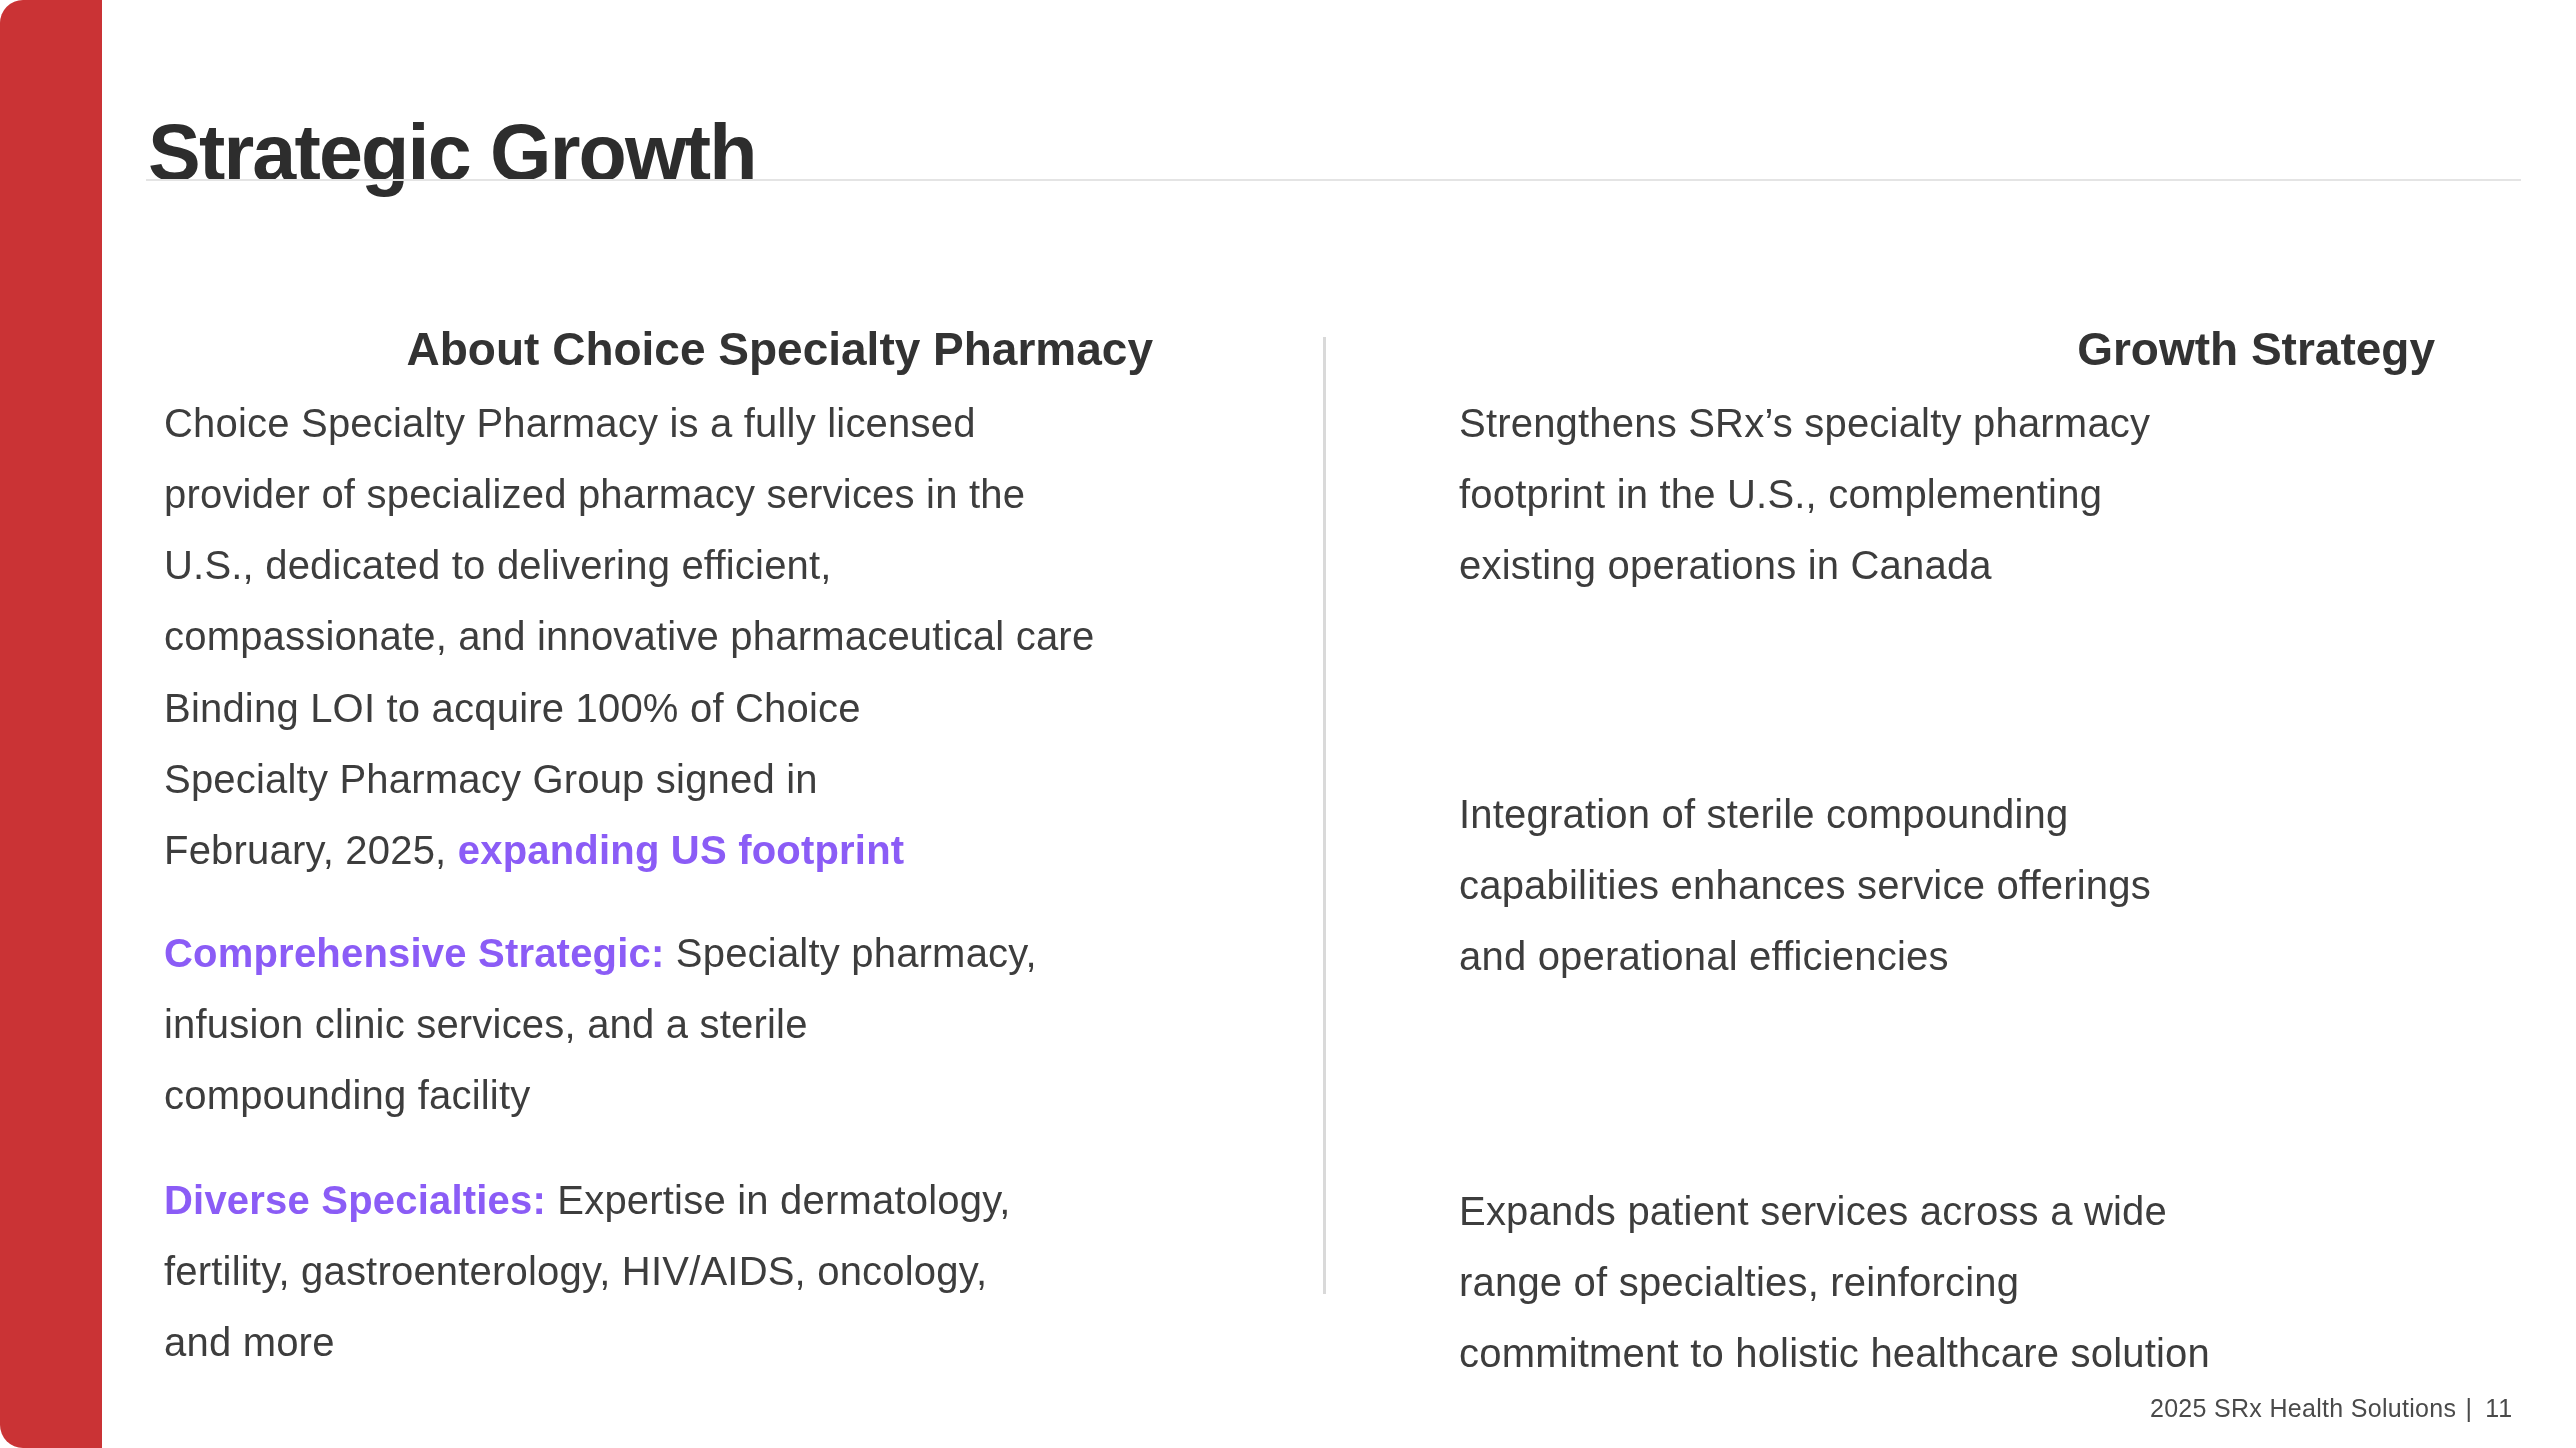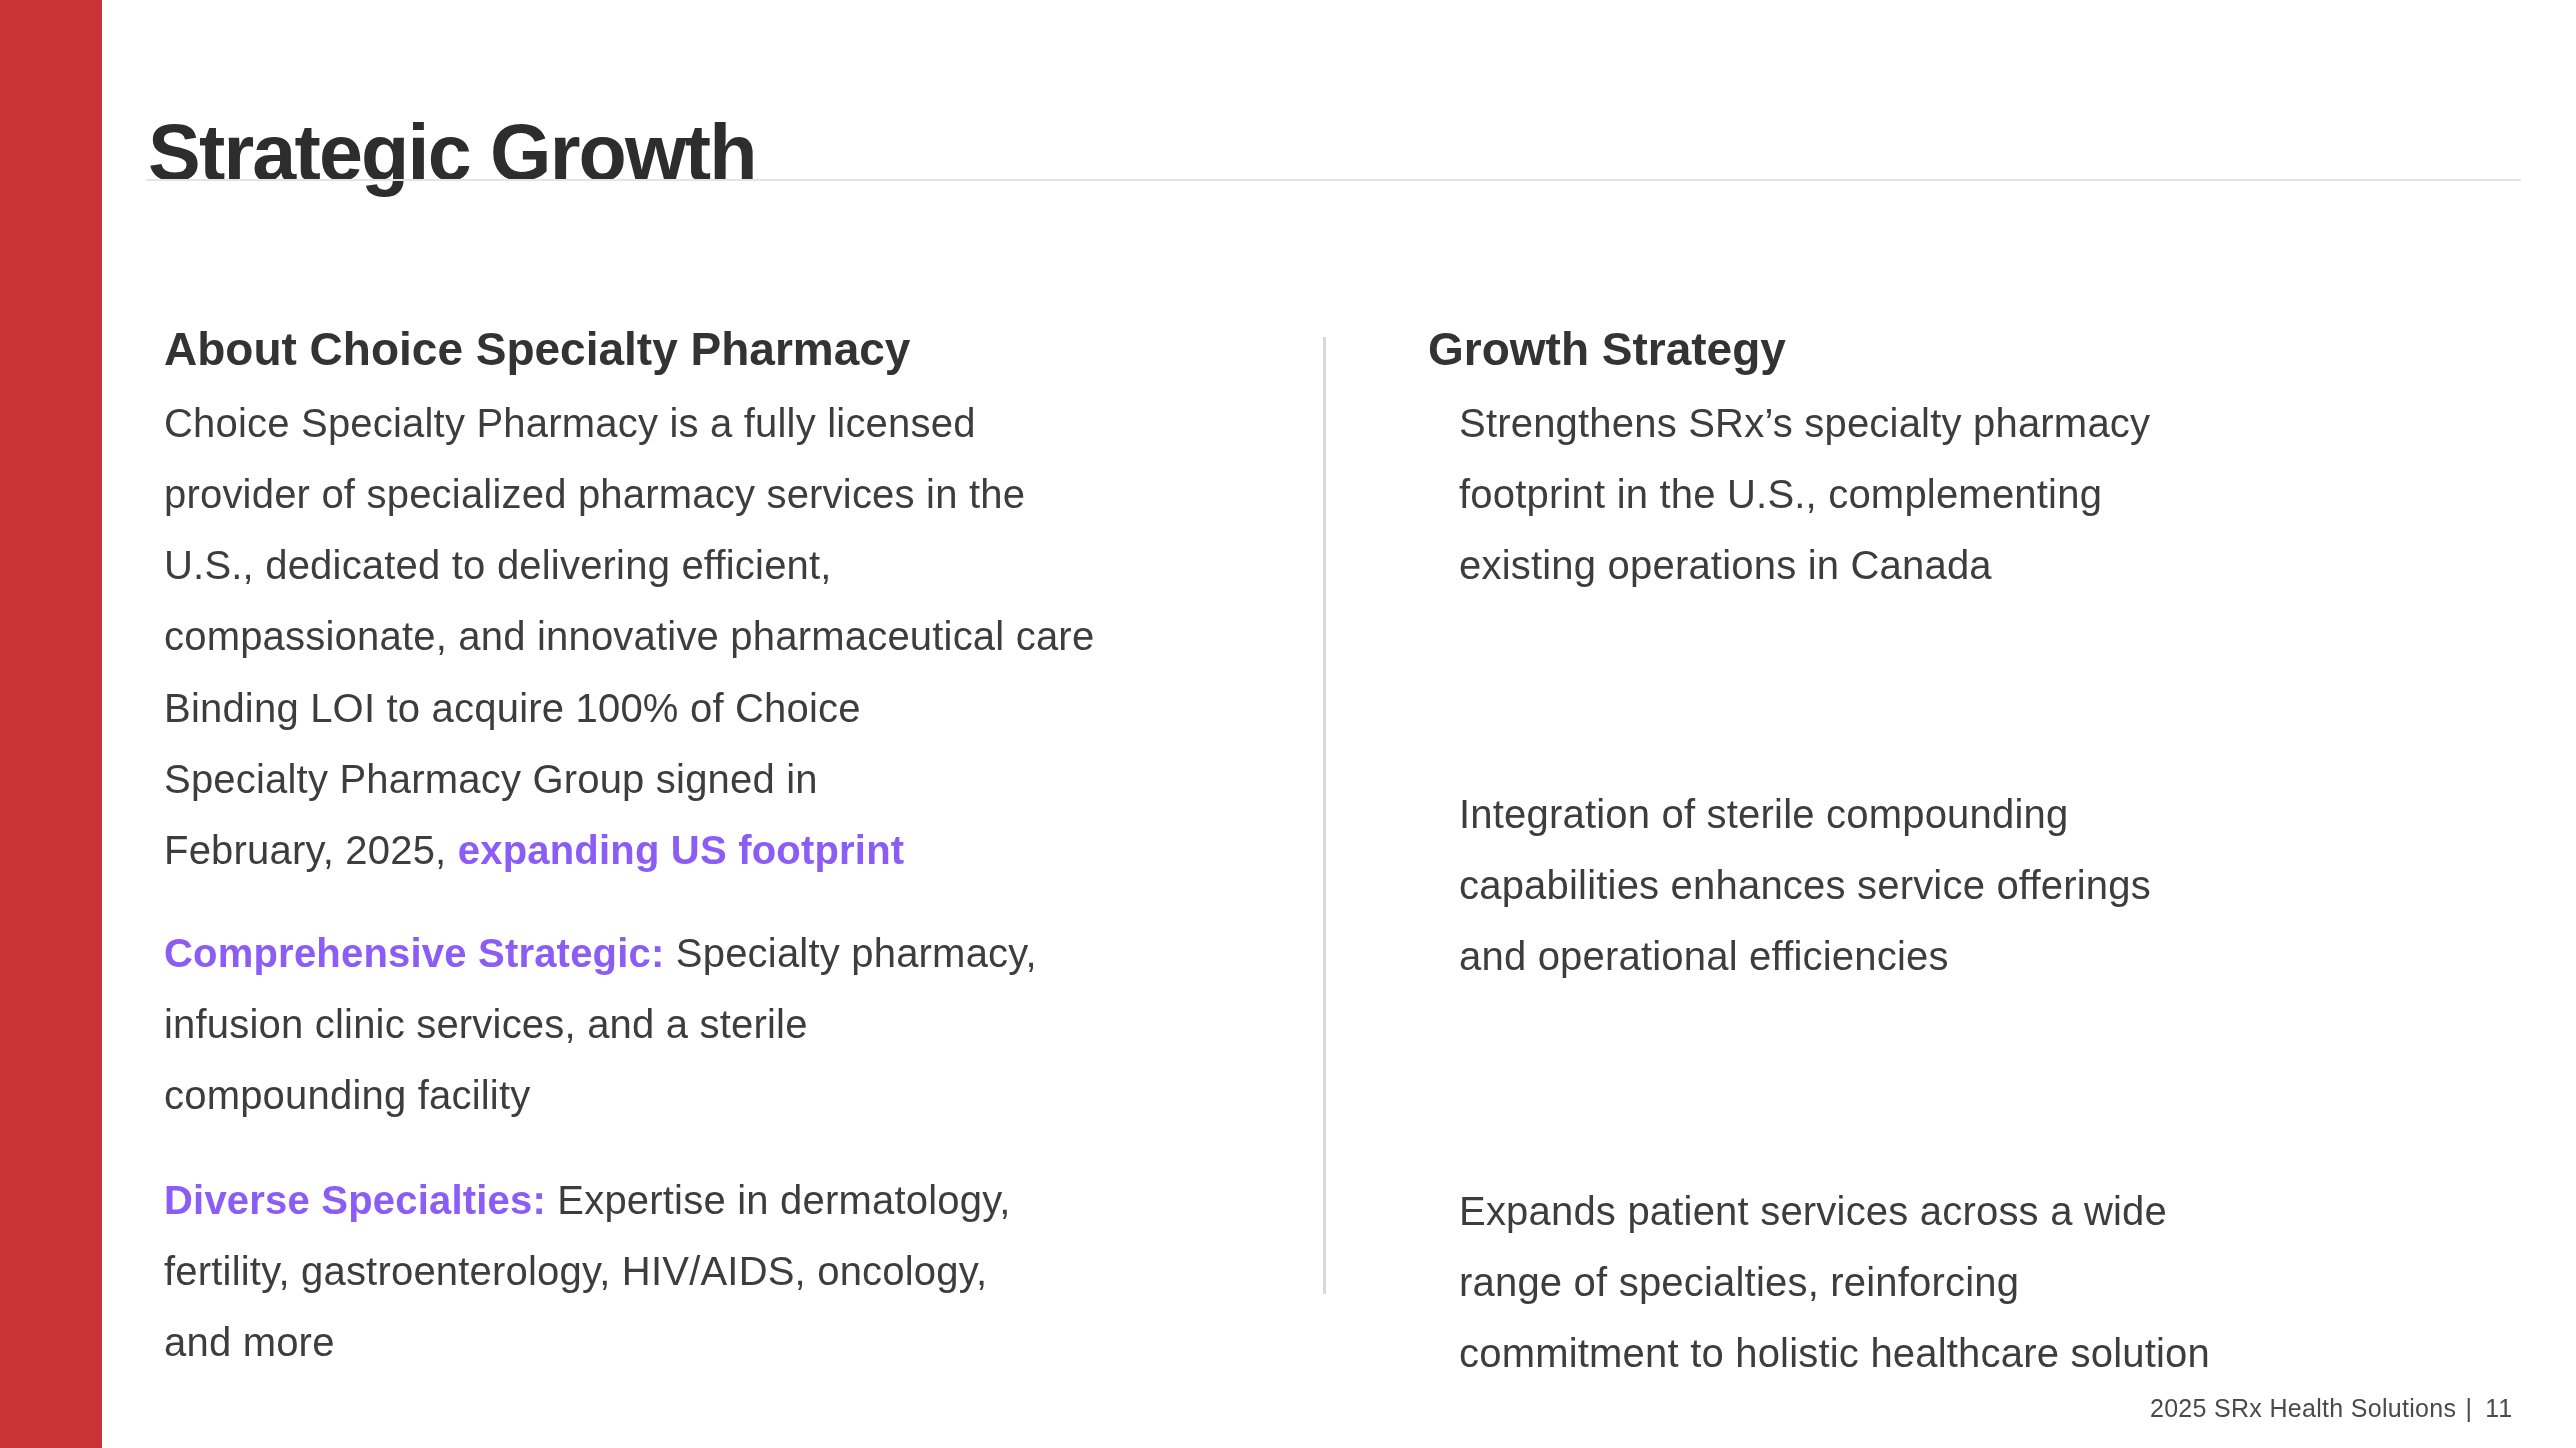--- a/index.html
+++ b/index.html
@@ -3,20 +3,21 @@
 <meta charset="utf-8">
 <style>
   html, body { margin: 0; padding: 0; background: #ffffff; }
   .slide {
     position: relative;
     width: 2576px;
     height: 1448px;
     background: #ffffff;
     font-family: "Liberation Sans", sans-serif;
     overflow: hidden;
+    border-radius: 23px;
   }
   .accent-bar {
     position: absolute;
     left: 0; top: 0;
     width: 102px; height: 1448px;
     background: #CA3335;
   }
   .slide-title {
     position: absolute;
     left: 148px; top: 57px;
@@ -38,21 +39,21 @@
     left: 1323px; top: 337px;
     width: 2.8px; height: 957px;
     background: #d9d9d9;
   }
   .col-heading {
     position: absolute;
     top: 274px;
     font-size: 46px;
     font-weight: 700;
     color: #333333;
-    text-align: left;
+    text-align: right;
     line-height: 1.2;
     white-space: nowrap;
     margin-top: 48px;
   }
   .col-heading.left  { left: 164px;  width: 989px; }
   .col-heading.right { left: 1428px; width: 1007px; }
   .body-text {
     position: absolute;
     margin: 0;
     font-size: 40px;

